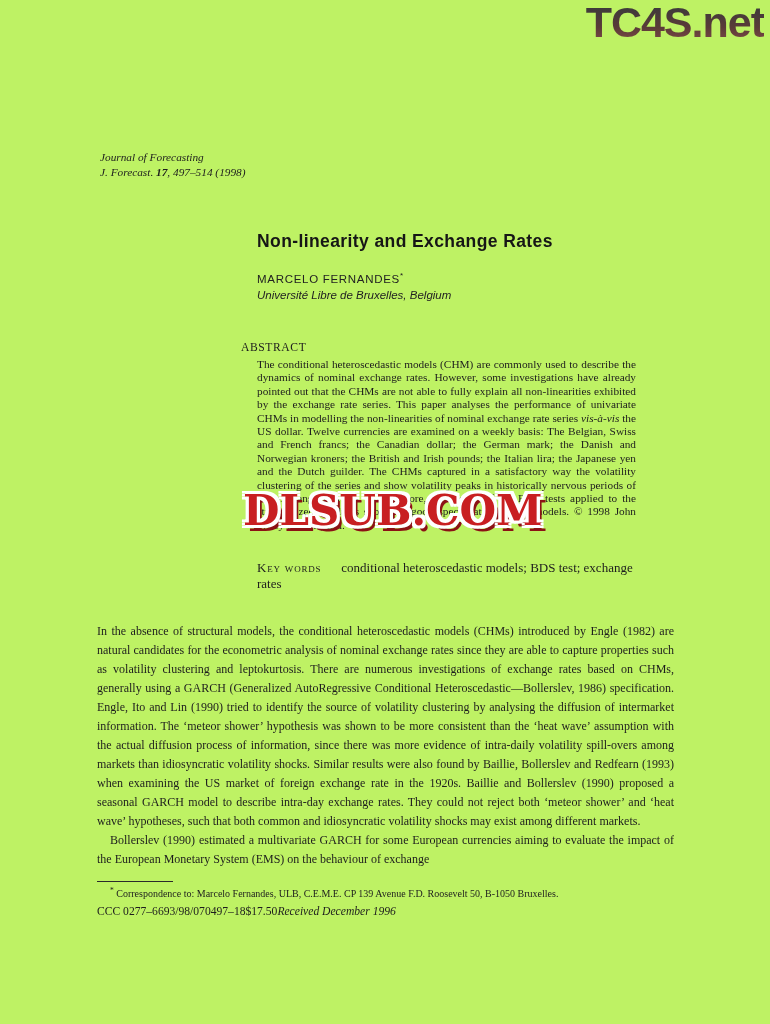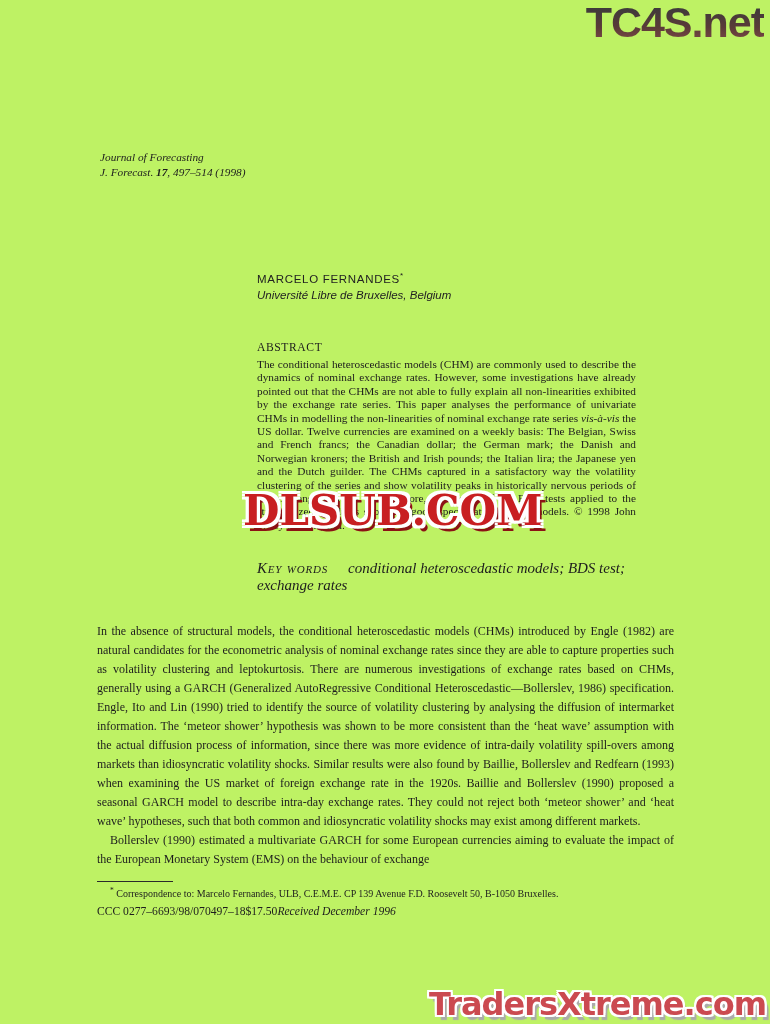--- a/index.html
+++ b/index.html
@@ -54,33 +54,32 @@
   }
   .author sup { font-size:8px; }
   .affiliation {
     position:absolute; left:257px; top:289px;
     font-family:"Liberation Sans", sans-serif; font-style:italic;
     font-size:11.5px; color:#222;
   }
 
   
   .abstract-head {
-    position:absolute; left:257px; top:341px;
+    position:absolute; left:241px; top:341px;
     font-size:11.6px; letter-spacing:0.6px;
   }
   .abstract-text {
     position:absolute; left:257px; top:358px; width:379px;
     font-size:11.3px; line-height:13.4px; text-align:justify;
   }
   .abstract-text .it { font-style:italic; }
 
   .keywords {
     position:absolute; left:257px; top:560px; width:382px;
-    font-size:15px;
-    font-style:italic;
+    font-size:13px;
   }
   .keywords .kw-label { font-variant:small-caps; letter-spacing:0.8px; margin-right:20px; }
 
   
   .body-text {
     position:absolute; left:97px; top:622px; width:577px;
     font-size:12px; line-height:19px; text-align:justify;
   }
   .body-text p { margin:0; }
   .body-text p + p { text-indent:13px; }
@@ -108,20 +107,21 @@
 
 <div class="page">
 
   <div class="wm-top">TC4S.net</div>
 
   <div class="journal">
     <div>Journal of Forecasting</div>
     <div><span>J. Forecast. </span><b>17</b><span>, 497–514 (1998)</span></div>
   </div>
 
+  <h1 class="title" style="margin:0;">Non-linearity and Exchange Rates</h1>
 
   <div class="author"><span>MARCELO FERNANDES</span><sup>*</sup></div>
 
   <div class="affiliation">Université Libre de Bruxelles, Belgium</div>
 
   <div class="abstract-head">ABSTRACT</div>
 
   <p class="abstract-text" style="margin:0;"><span>The conditional heteroscedastic models (CHM) are commonly used to describe the dynamics of nominal exchange rates. However, some investigations have already pointed out that the CHMs are not able to fully explain all non-linearities exhibited by the exchange rate series. This paper analyses the performance of univariate CHMs in modelling the non-linearities of nominal exchange rate series </span><span class="it">vis-à-vis</span><span> the US dollar. Twelve currencies are examined on a weekly basis: The Belgian, Swiss and French francs; the Canadian dollar; the German mark; the Danish and Norwegian kroners; the British and Irish pounds; the Italian lira; the Japanese yen and the Dutch guilder. The CHMs captured in a satisfactory way the volatility clustering of the series and show volatility peaks in historically nervous periods of the exchange markets. Furthermore, the results of the BDS tests applied to the standardized residuals show the good specification of the models. © 1998 John Wiley &amp; Sons, Ltd.</span></p>
 
   <div class="keywords">
@@ -139,15 +139,14 @@
 
   <div class="footer">
     <div class="row">
       <span>CCC 0277–6693/98/070497–18$17.50</span>
       <span class="right">Received December 1996</span>
     </div>
   </div>
 
   <div class="wm-mid">DLSUB.COM</div>
 
-  <div class="wm-bottom">TradersXtreme.com</div>
 
 </div>
 
 </body></html>

